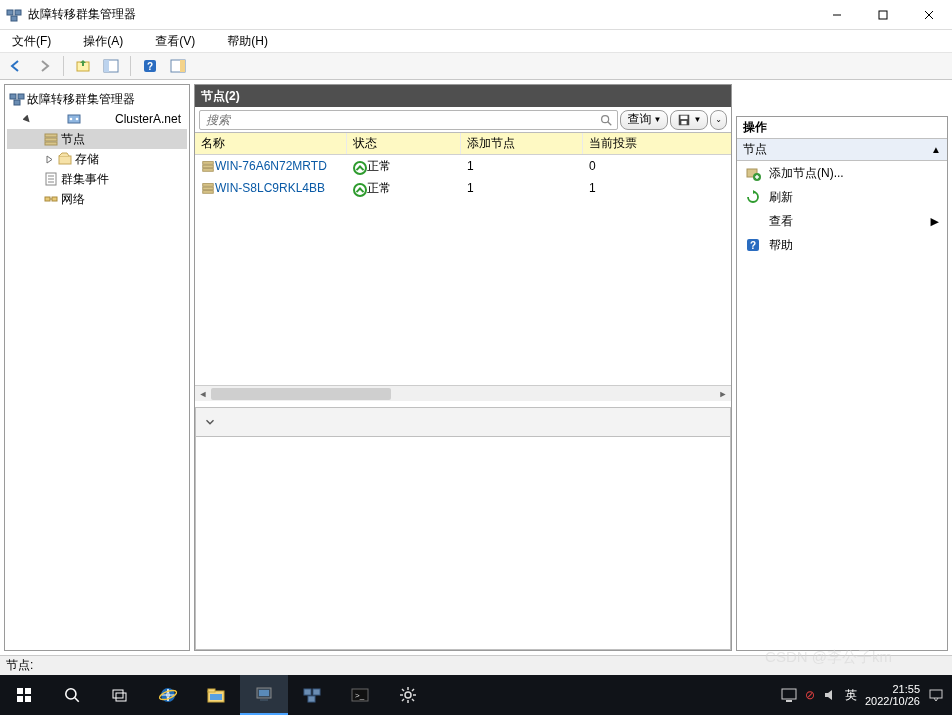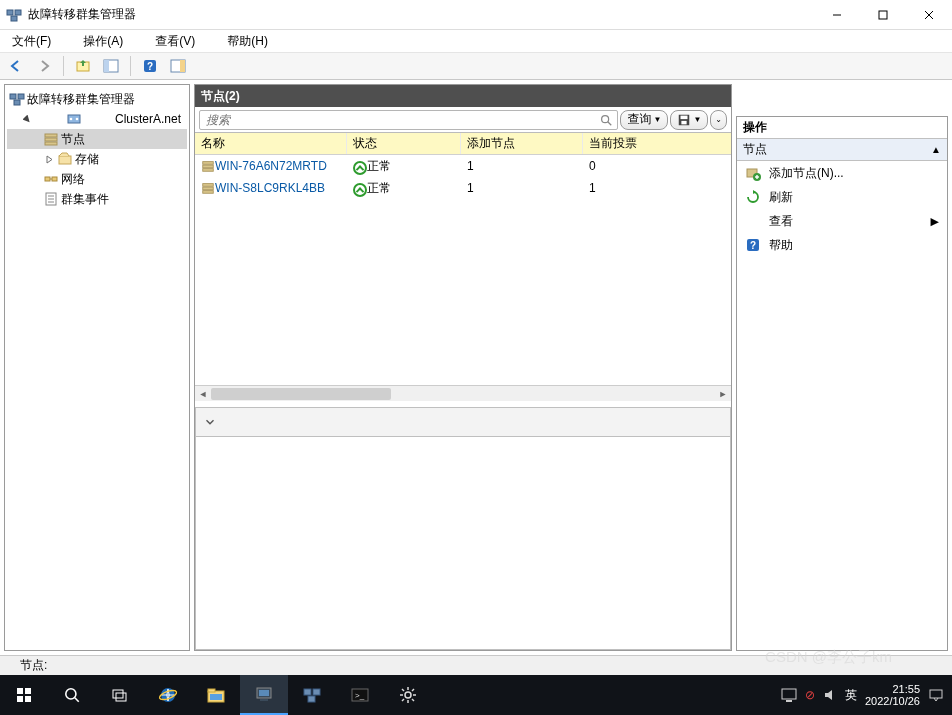--- a/index.html
+++ b/index.html
@@ -74,21 +74,21 @@
 
   
   .act-head { height:22px; background:#fff; border-bottom:1px solid #c0c0c0; display:flex; align-items:center; font-weight:bold; padding-left:6px; }
   .act-sub  { height:22px; background:#e9eff8; border-bottom:1px solid #c0c0c0; display:flex; align-items:center; justify-content:space-between; padding:0 6px; }
   .act-sub .tri { font-size:10px; }
   .act-item { height:24px; display:flex; align-items:center; padding-left:8px; gap:8px; }
   .act-item .aico { width:16px; height:16px; display:flex; align-items:center; justify-content:center; }
   .act-item .arrow { margin-left:auto; margin-right:8px; font-size:11px; }
 
   
-  .statusbar { height:20px; border-top:1px solid #c8c8c8; display:flex; align-items:center; padding-left:20px; background:#f0f0f0; }
+  .statusbar { height:20px; border-top:1px solid #c8c8c8; display:flex; align-items:center; padding-left:6px; background:#f0f0f0; }
 
   
   .taskbar { height:40px; background:#101318; display:flex; align-items:center; color:#fff; }
   .tb-left { display:flex; align-items:center; height:100%; }
   .tbitem { width:48px; height:100%; display:flex; align-items:center; justify-content:center; }
   .tbitem.active { background:#2a3440; border-bottom:2px solid #4aa3ff; }
   .tb-spacer { flex:1 1 auto; }
   .tb-right { display:flex; align-items:center; gap:8px; padding-right:8px; height:100%; }
   .watermark { position:absolute; right:60px; bottom:48px; color:#d5d5d5; font-size:15px; opacity:.55; pointer-events:none; }
   .clock { text-align:right; line-height:1.1; font-size:11px; }
@@ -222,37 +222,37 @@
             <svg viewBox="0 0 16 16">
               <rect x="2" y="5" width="12" height="8" fill="#f6e2a8" stroke="#c6a75a"></rect>
               <path d="M2 5 L5 2 H10 L12 5" fill="#f6e2a8" stroke="#c6a75a"></path>
             </svg>
           </span>
         <span>存储</span>
       </div>
       <div class="tree-row ind2">
         <span class="ticon">
             <svg viewBox="0 0 16 16">
-              <rect x="2" y="6" width="5" height="4" fill="#e7c978" stroke="#aa8a3c"></rect>
-              <rect x="9" y="6" width="5" height="4" fill="#e7c978" stroke="#aa8a3c"></rect>
-              <line x1="7" y1="8" x2="9" y2="8" stroke="#aa8a3c"></line>
-            </svg>
-          </span>
-        <span>网络</span>
-      </div>
-      <div class="tree-row ind2">
-        <span class="ticon">
-            <svg viewBox="0 0 16 16">
               <rect x="3" y="2" width="10" height="12" fill="#fff" stroke="#888"></rect>
               <line x1="5" y1="5" x2="11" y2="5" stroke="#888"></line>
               <line x1="5" y1="8" x2="11" y2="8" stroke="#888"></line>
               <line x1="5" y1="11" x2="11" y2="11" stroke="#888"></line>
             </svg>
           </span>
         <span>群集事件</span>
+      </div>
+      <div class="tree-row ind2">
+        <span class="ticon">
+            <svg viewBox="0 0 16 16">
+              <rect x="2" y="6" width="5" height="4" fill="#e7c978" stroke="#aa8a3c"></rect>
+              <rect x="9" y="6" width="5" height="4" fill="#e7c978" stroke="#aa8a3c"></rect>
+              <line x1="7" y1="8" x2="9" y2="8" stroke="#aa8a3c"></line>
+            </svg>
+          </span>
+        <span>网络</span>
       </div>
     </div>
   </div>
 
   <div class="pane center-pane">
     <div class="ch-head">节点(2)</div>
     <div class="ch-search">
       <div class="search-box">
         <input placeholder="搜索" style="">
         <span>

